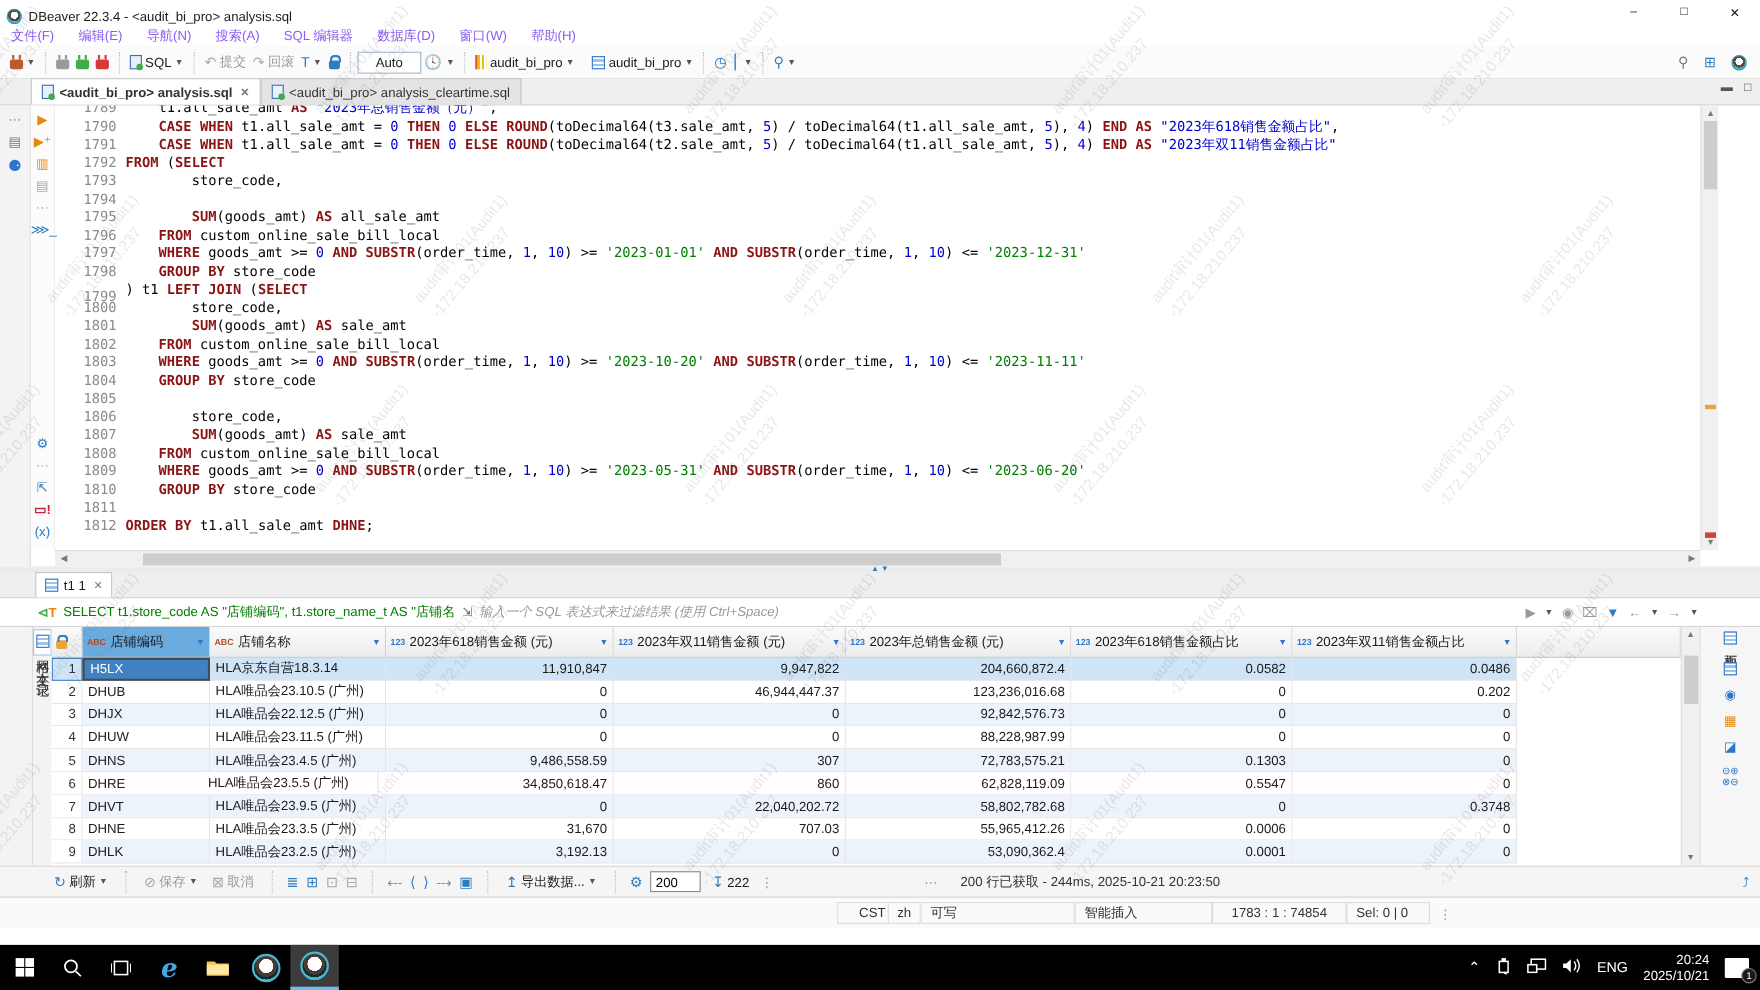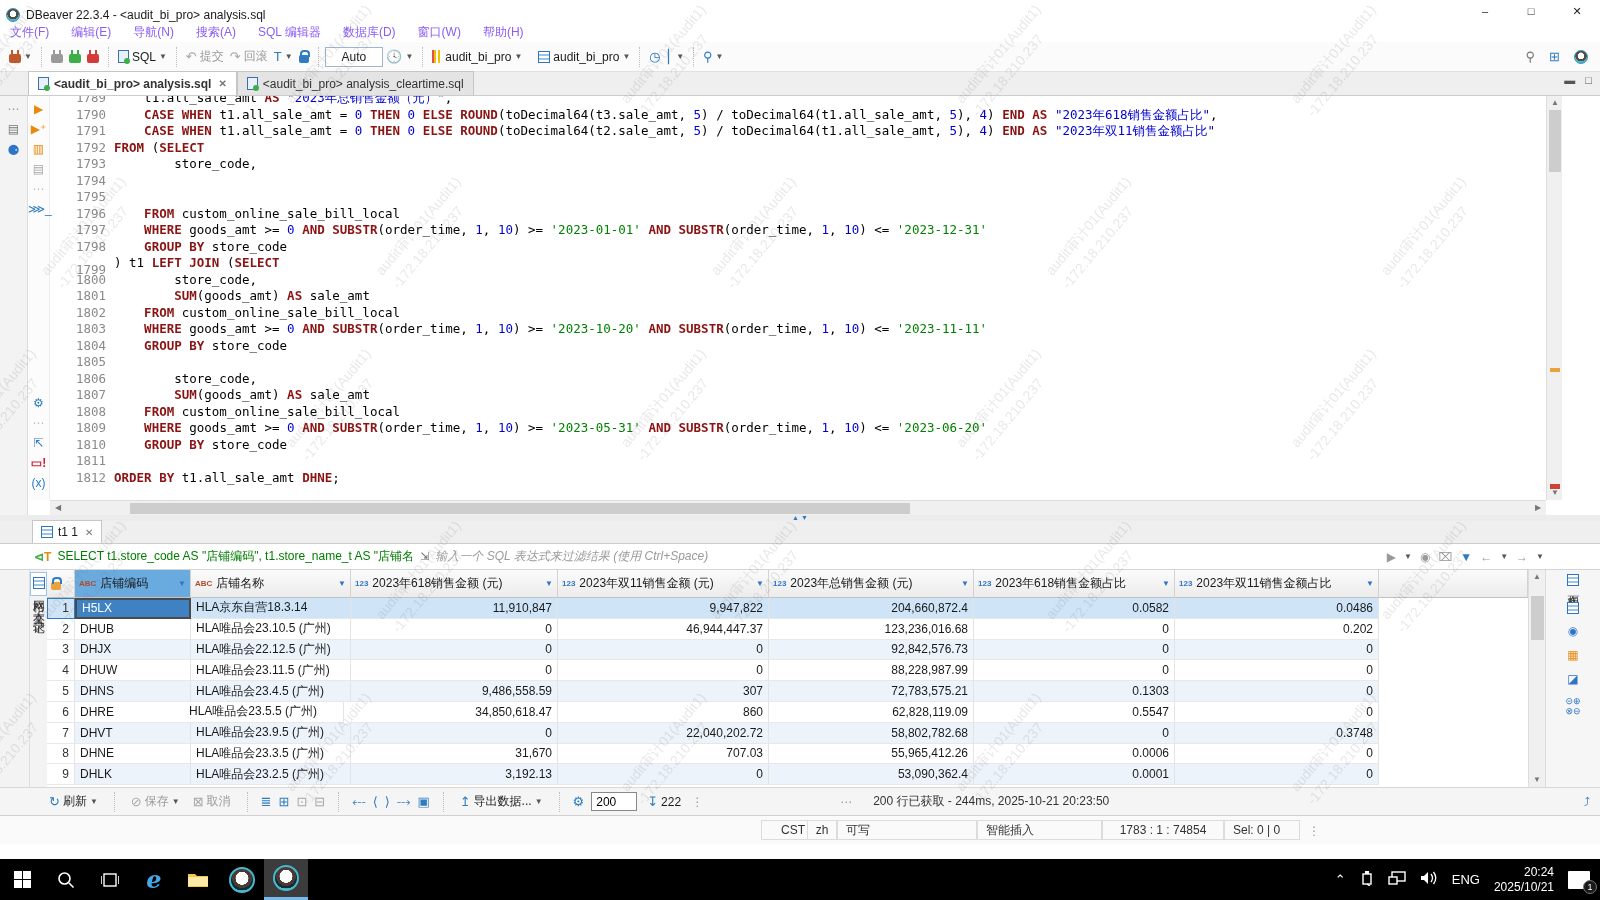--- a/index.html
+++ b/index.html
@@ -265,20 +265,21 @@
       <div class="gline" style="top: 340.5px;">1810</div>
       <div class="gline" style="top: 357px;">1811</div>
       <div class="gline" style="top: 373.5px;">1812</div>
     </div>
   <div id="codearea" class="abs">
       <div class="cline" style="top: -6px;">    t1.all_sale_amt <span class="kw">AS</span> <span class="qid">"2023年总销售金额（元）"</span>,</div>
       <div class="cline" style="top: 10.5px;">    <span class="kw">CASE</span> <span class="kw">WHEN</span> t1.all_sale_amt = <span class="num">0</span> <span class="kw">THEN</span> <span class="num">0</span> <span class="kw">ELSE</span> <span class="kw">ROUND</span>(toDecimal64(t3.sale_amt, <span class="num">5</span>) / toDecimal64(t1.all_sale_amt, <span class="num">5</span>), <span class="num">4</span>) <span class="kw">END</span> <span class="kw">AS</span> <span class="qid">"2023年618销售金额占比"</span>,</div>
       <div class="cline" style="top: 27px;">    <span class="kw">CASE</span> <span class="kw">WHEN</span> t1.all_sale_amt = <span class="num">0</span> <span class="kw">THEN</span> <span class="num">0</span> <span class="kw">ELSE</span> <span class="kw">ROUND</span>(toDecimal64(t2.sale_amt, <span class="num">5</span>) / toDecimal64(t1.all_sale_amt, <span class="num">5</span>), <span class="num">4</span>) <span class="kw">END</span> <span class="kw">AS</span> <span class="qid">"2023年双11销售金额占比"</span></div>
       <div class="cline" style="top: 43.5px;"><span class="kw">FROM</span> (<span class="kw">SELECT</span></div>
       <div class="cline" style="top: 60px;">        store_code,</div>
+      <div class="cline" style="top: 93px;">        <span class="kw">SUM</span>(goods_amt) <span class="kw">AS</span> all_sale_amt</div>
       <div class="cline" style="top: 109.5px;">    <span class="kw">FROM</span> custom_online_sale_bill_local</div>
       <div class="cline" style="top: 126px;">    <span class="kw">WHERE</span> goods_amt &gt;= <span class="num">0</span> <span class="kw">AND</span> <span class="kw">SUBSTR</span>(order_time, <span class="num">1</span>, <span class="num">10</span>) &gt;= <span class="str">'2023-01-01'</span> <span class="kw">AND</span> <span class="kw">SUBSTR</span>(order_time, <span class="num">1</span>, <span class="num">10</span>) &lt;= <span class="str">'2023-12-31'</span></div>
       <div class="cline" style="top: 142.5px;">    <span class="kw">GROUP</span> <span class="kw">BY</span> store_code</div>
       <div class="cline" style="top: 159px;">) t1 <span class="kw">LEFT</span> <span class="kw">JOIN</span> (<span class="kw">SELECT</span></div>
       <div class="cline" style="top: 175.5px;">        store_code,</div>
       <div class="cline" style="top: 192px;">        <span class="kw">SUM</span>(goods_amt) <span class="kw">AS</span> sale_amt</div>
       <div class="cline" style="top: 208.5px;">    <span class="kw">FROM</span> custom_online_sale_bill_local</div>
       <div class="cline" style="top: 225px;">    <span class="kw">WHERE</span> goods_amt &gt;= <span class="num">0</span> <span class="kw">AND</span> <span class="kw">SUBSTR</span>(order_time, <span class="num">1</span>, <span class="num">10</span>) &gt;= <span class="str">'2023-10-20'</span> <span class="kw">AND</span> <span class="kw">SUBSTR</span>(order_time, <span class="num">1</span>, <span class="num">10</span>) &lt;= <span class="str">'2023-11-11'</span></div>
       <div class="cline" style="top: 241.5px;">    <span class="kw">GROUP</span> <span class="kw">BY</span> store_code</div>
       <div class="cline" style="top: 274.5px;">        store_code,</div>

